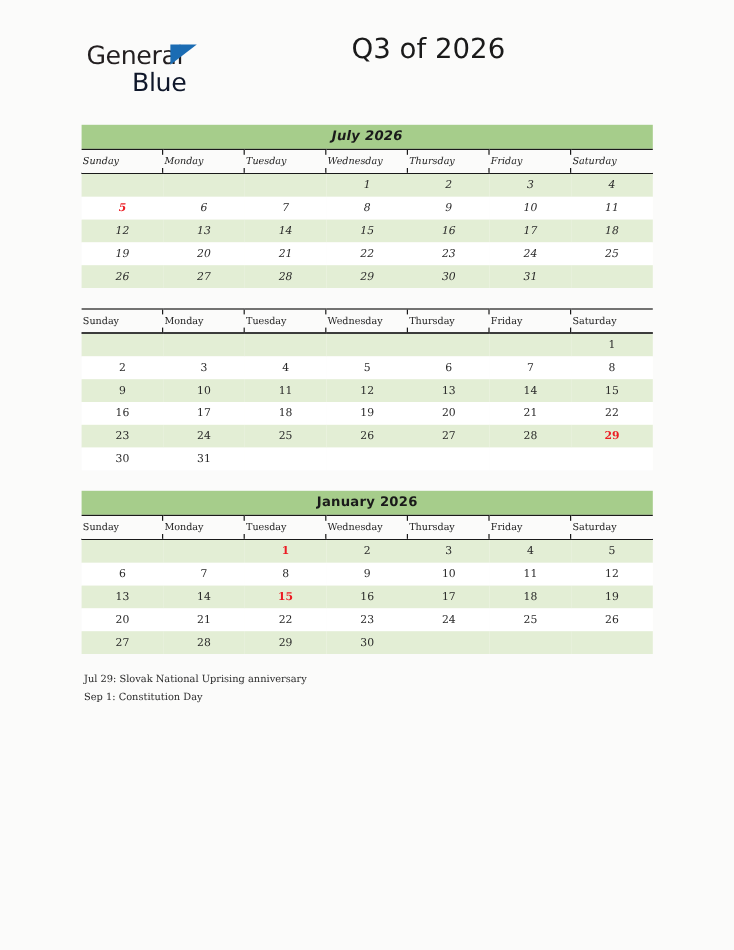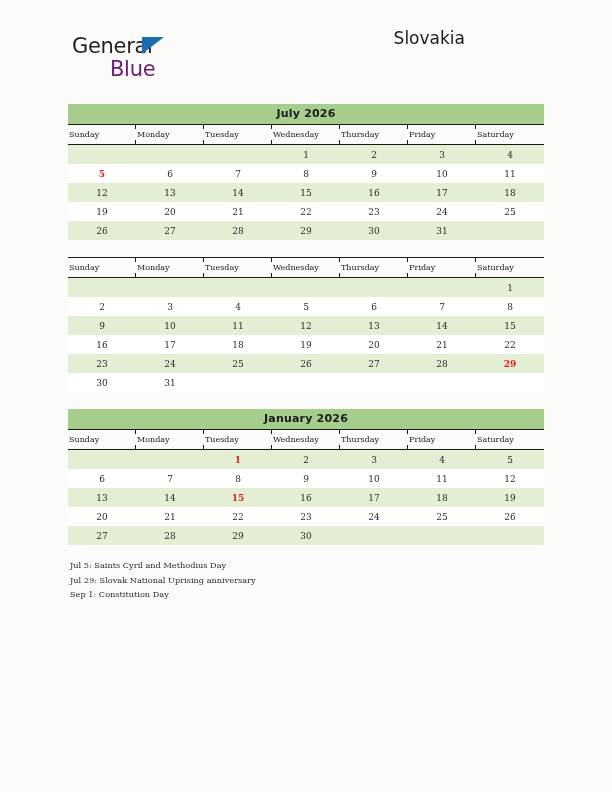--- a/index.html
+++ b/index.html
@@ -15,21 +15,20 @@
     overflow: hidden;
   }
 
   
   .page-header {
     position: absolute;
     top: 26px;
     left: 0;
     width: 490px;
     height: 72px;
-    padding-left: 44px;
   }
   .logo {
     position: absolute;
     left: 72px;
     top: 8px;
     width: 180px;
     height: 56px;
   }
   .logo-general {
     position: absolute;
@@ -48,21 +47,21 @@
     height: 0;
     border-top: 17px solid #1b6cb3;
     border-right: 22px solid transparent;
   }
   .logo-blue {
     position: absolute;
     left: 38px;
     top: 23px;
     font-family: "DejaVu Sans", sans-serif;
     font-size: 21px;
-    color: #701a75;
+    color: #0f172a;
     letter-spacing: -0.3px;
   }
   .title-block {
     position: absolute;
     right: 69px;
     top: 0;
     text-align: right;
   }
   .title-main {
     font-family: "DejaVu Sans", sans-serif;
@@ -78,21 +77,21 @@
     line-height: 24px;
     white-space: nowrap;
   }
 
   
   .month-block {
     position: absolute;
     left: 68px;
     width: 476px;
   }
-  #month-0 { top: 104px; }
+  #month-0 { top: 104px; font-style: italic; }
   #month-1 { top: 257px; }
   #month-2 { top: 409px; }
 
   .month-title {
     background: #a6cd8b;
     height: 20px;
     line-height: 20px;
     text-align: center;
     font-family: "DejaVu Sans", sans-serif;
     font-weight: bold;
@@ -166,21 +165,21 @@
 
 <div class="page-header">
 
   <div class="logo">
     <span class="logo-general">General</span>
     <span class="logo-triangle"></span>
     <span class="logo-blue">Blue</span>
   </div>
 
   <div class="title-block">
-    <div class="title-sub">Slovakia</div>
+    <div class="title-main">Q3 of 2026</div>
   </div>
 
 </div>
 
 <div class="month-block" id="month-0">
     <div class="month-title">July 2026</div>
     <table class="cal">
       <thead>
         <tr>
           <th>Sunday</th>
@@ -370,16 +369,15 @@
           <td>30</td>
           <td></td>
           <td></td>
           <td></td>
         </tr>
       </tbody>
     </table>
   </div>
 
 <div class="notes" id="notes-list">
-    <div>Jul 5: Saints Cyril and Methodius Day</div>
     <div>Jul 29: Slovak National Uprising anniversary</div>
     <div>Sep 1: Constitution Day</div>
   </div>
 
 </body></html>

